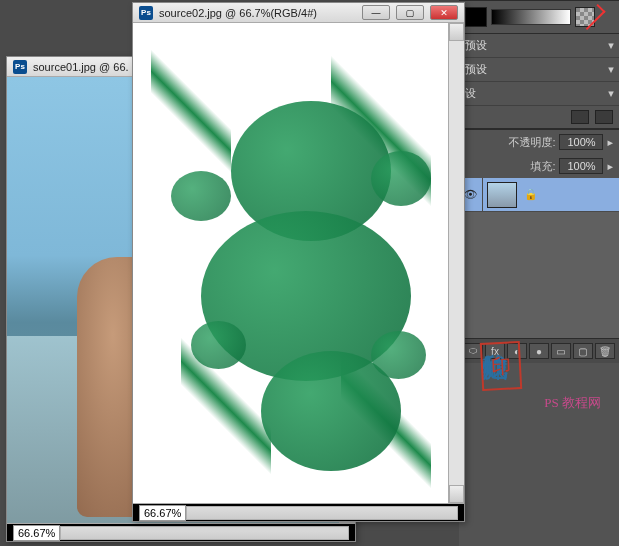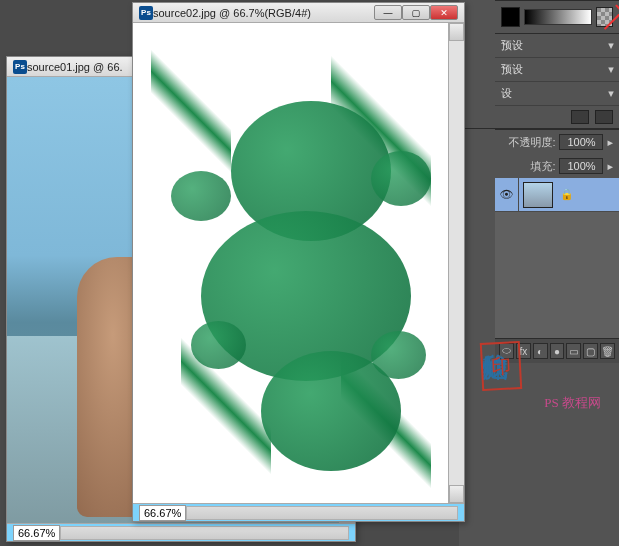--- a/index.html
+++ b/index.html
@@ -1,46 +1,46 @@
 <!DOCTYPE html>
 <html><head>
 <meta charset="utf-8">
 <style>
 * { margin: 0; padding: 0; box-sizing: border-box; font-family: "Microsoft YaHei", Tahoma, sans-serif; font-size: 11px; }
 body { background: #535353; width: 619px; height: 546px; overflow: hidden; position: relative; }
 
 .workspace { position: absolute; inset: 0; background: #4a4a4a; }
 
 .doc-window { position: absolute; background: #e6e6e6; border: 1px solid #888; box-shadow: 2px 2px 6px rgba(0,0,0,0.3); }
-.doc-titlebar { height: 20px; background: linear-gradient(#efefef,#d8d8d8); display: flex; align-items: center; padding: 0 6px; border-bottom: 1px solid #aaa; }
+.doc-titlebar { height: 20px; background: linear-gradient(#efefef,#d8d8d8); display: flex; align-items: center; padding: 0 6px; gap: 6px; border-bottom: 1px solid #aaa; }
 .ps-badge { width: 14px; height: 14px; background: #0a4d8f; color: #fff; display: flex; align-items: center; justify-content: center; font-size: 8px; font-weight: bold; border-radius: 2px; }
 .doc-title { flex: 1; color: #222; white-space: nowrap; overflow: hidden; }
 .win-btn { width: 28px; height: 15px; background: linear-gradient(#e8e8e8,#cfcfcf); border: 1px solid #888; border-radius: 2px; display: flex; align-items: center; justify-content: center; font-size: 9px; cursor: pointer; }
 .win-btn.close { background: linear-gradient(#e77,#c33); color: #fff; }
 .doc-canvas { position: absolute; top: 20px; bottom: 18px; left: 0; right: 16px; background: #fff; overflow: hidden; }
-.doc-statusbar { position: absolute; bottom: 0; left: 0; right: 0; height: 18px; background: #7dd3fc; border-top: 1px solid #aaa; display: flex; align-items: center; padding: 0 6px; gap: 0; }
+.doc-statusbar { position: absolute; bottom: 0; left: 0; right: 0; height: 18px; background: #000000; border-top: 1px solid #aaa; display: flex; align-items: center; padding: 0 6px; gap: 0; }
 .zoom-box { background: #fff; border: 1px solid #999; padding: 1px 4px; min-width: 46px; }
 .sb-filler { flex: 1; height: 14px; background: linear-gradient(#ddd,#ccc); border: 1px solid #b0b0b0; }
 .scroll-v { position: absolute; top: 20px; right: 0; bottom: 18px; width: 16px; background: #e2e2e2; border-left: 1px solid #aaa; }
 .scroll-v::before, .scroll-v::after { content: ""; position: absolute; left: 0; right: 0; height: 16px; background: linear-gradient(#eee,#ccc); border: 1px solid #aaa; }
 .scroll-v::before { top: 0; } .scroll-v::after { bottom: 0; }
 
 
 .doc1-img { position: absolute; inset: 0; background: linear-gradient(to bottom, #8ec6e4 0%, #7fb8d8 40%, #5a8a9e 55%, #7a9aa5 100%); }
 .doc1-torso { position: absolute; left: 70px; top: 180px; width: 90px; height: 260px; background: radial-gradient(ellipse at 40% 30%, #c69b7a, #8a6248); border-radius: 40px 20px 10px 10px; }
 .doc1-sea { position: absolute; left: 0; right: 0; bottom: 0; top: 58%; background: linear-gradient(#9fc3ce,#7f9ba2); }
 
 
 .doc2-img { position: absolute; inset: 8px; background: #fff; }
 .dragon-blob { position: absolute; border-radius: 50%; background: radial-gradient(circle at 35% 35%, #2a9d5e, #0c6b3a); opacity: 0.88; }
 .stroke { position: absolute; background: linear-gradient(45deg, transparent 40%, #1e8a4c 50%, transparent 60%); }
 
 
 .right-col { position: absolute; right: 0; top: 0; width: 160px; bottom: 0; background: #535353; display: flex; flex-direction: column; }
-.panel { background: #535353; border-top: 1px solid #2b2b2b; margin-left: 36px; }
+.panel { background: #535353; border-top: 1px solid #2b2b2b; }
 
 .swatches { display: flex; gap: 4px; padding: 6px; align-items: center; }
 .swatch { width: 22px; height: 20px; border: 1px solid #222; }
 .grad { width: 80px; height: 16px; background: linear-gradient(to right,#000,#fff); border: 1px solid #333; }
 .checker { width: 20px; height: 20px; background: repeating-conic-gradient(#bbb 0 25%, #888 0 50%) 0 0/8px 8px; border: 1px solid #222; position: relative; }
 .checker::after { content: ""; position: absolute; top: -4px; right: -4px; bottom: -4px; width: 50%; border: 2px solid #e33; transform: rotate(45deg); border-left: none; border-bottom: none; }
 
 .preset-row { display: flex; align-items: center; height: 24px; border-bottom: 1px solid #404040; color: #ddd; }
 .preset-row .lbl { flex: 1; padding-left: 6px; }
 .preset-row .dd { width: 16px; color: #ccc; text-align: center; }

